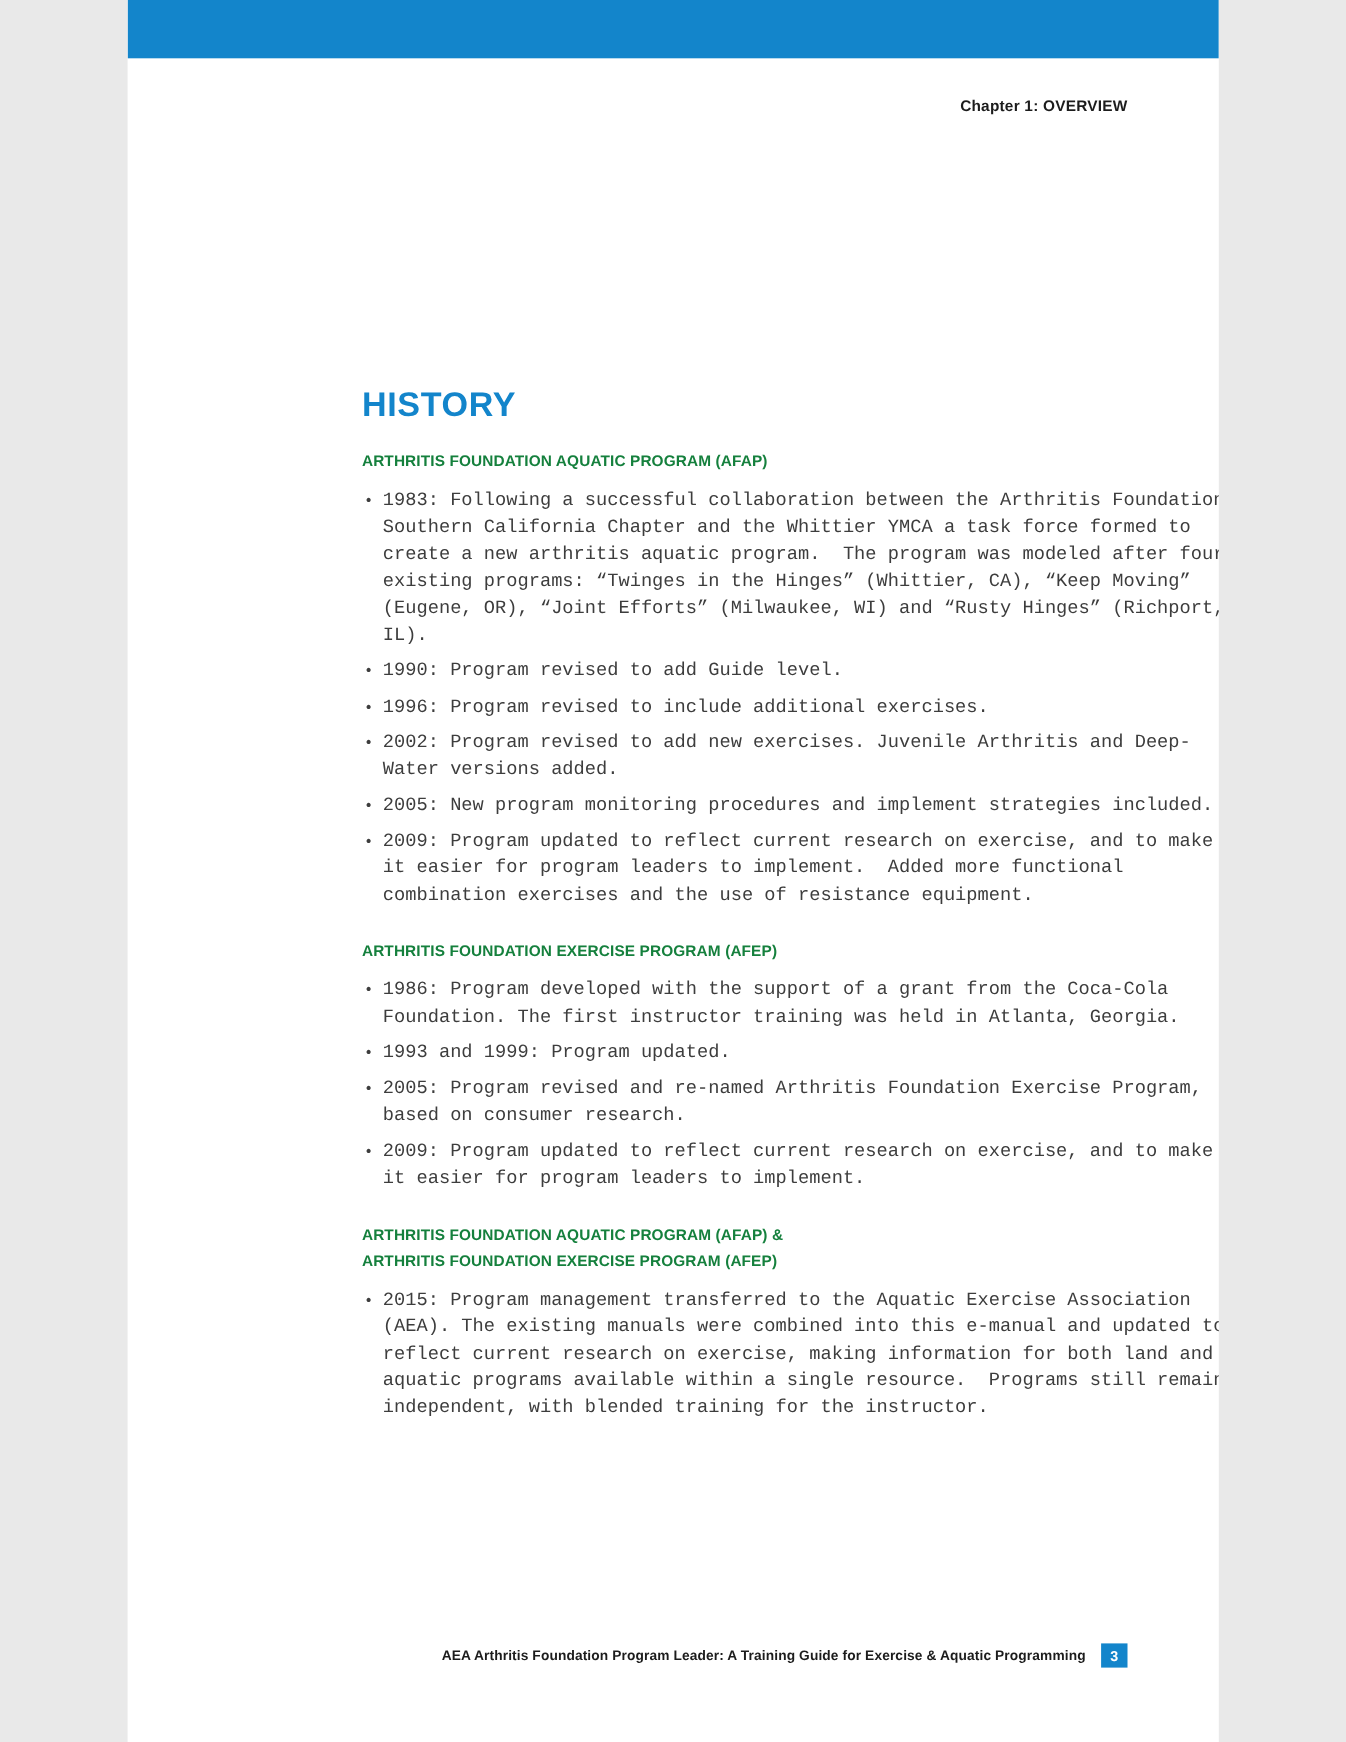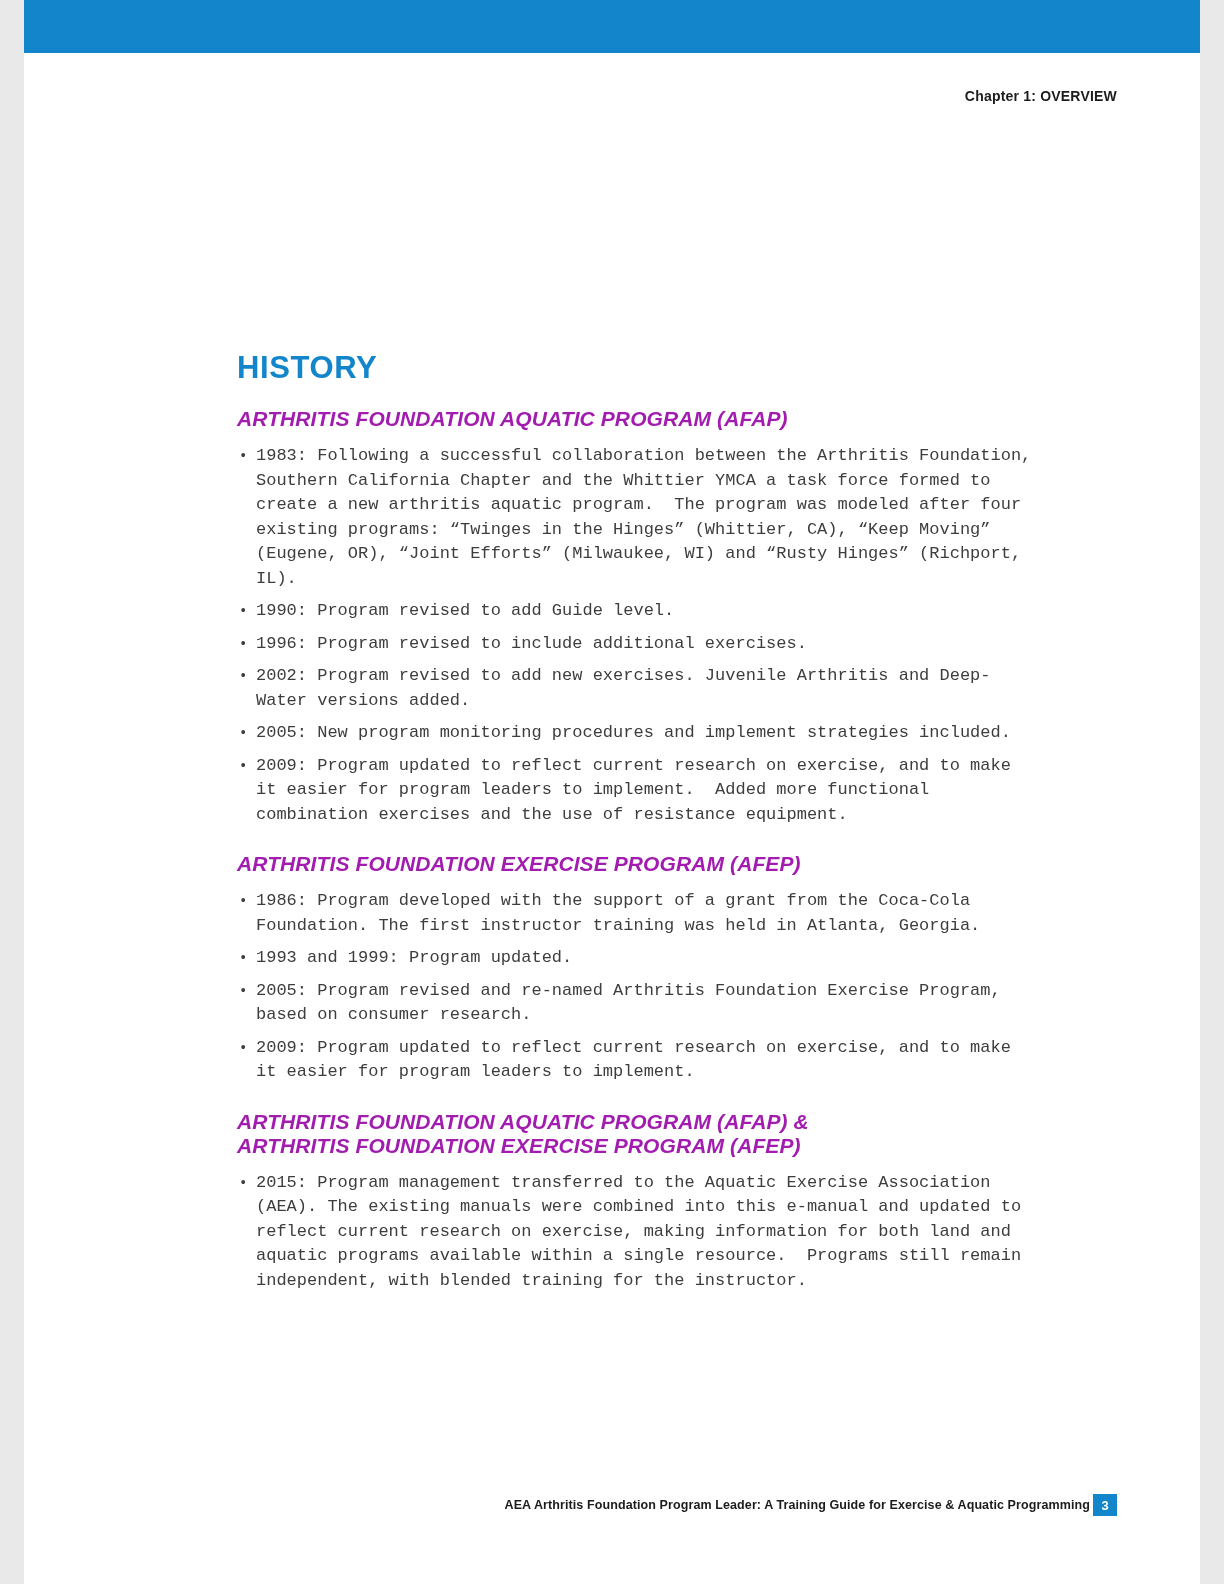--- a/index.html
+++ b/index.html
@@ -1,19 +1,19 @@
 <!DOCTYPE html>
 <html><head>
 <meta charset="utf-8">
 <style>
   * { box-sizing: border-box; }
   html, body { margin: 0; padding: 0; background: #e9e9e9; }
   .page {
     position: relative;
-    width: 1176px;
+    width: 992px;
     height: 1584px;
     margin: 0 auto;
     background: #ffffff;
     font-family: "Liberation Sans", sans-serif;
     overflow: hidden;
   }
   .topbar {
     position: absolute;
     top: 0; left: 0;
     width: 100%;
@@ -37,27 +37,26 @@
   }
   h1.title {
     margin: 0 0 21px 0;
     font-size: 31px;
     font-weight: 700;
     letter-spacing: 0.6px;
     color: #1385CB;
   }
   h2.sec-heading {
     margin: 25px 0 13px 0;
-    font-size: 21px;
+    font-size: 14px;
     font-weight: 700;
     letter-spacing: 0.1px;
-    color: #a21caf;
+    color: #15803d;
     line-height: 24px;
     white-space: pre-line;
-    font-style: italic;
   }
   section:first-of-type h2.sec-heading { margin-top: 0; }
   ul.bullets {
     margin: 0;
     padding: 0;
     list-style: none;
     font-family: Liberation Mono, monospace;
   }
   ul.bullets li {
     position: relative;
@@ -75,21 +74,21 @@
     font-size: 14px;
     color: #3d3d3d;
   }
   ul.bullets li .li-text { white-space: pre-wrap; }
   .footer {
     position: absolute;
     top: 1494px;
     right: 83px;
     display: flex;
     align-items: center;
-    gap: 3px;
+    gap: 14px;
   }
   .footer-text {
     font-size: 12.5px;
     font-weight: 700;
     letter-spacing: 0.1px;
     color: #1c1c1c;
   }
   .page-badge {
     width: 24px;
     height: 22px;

